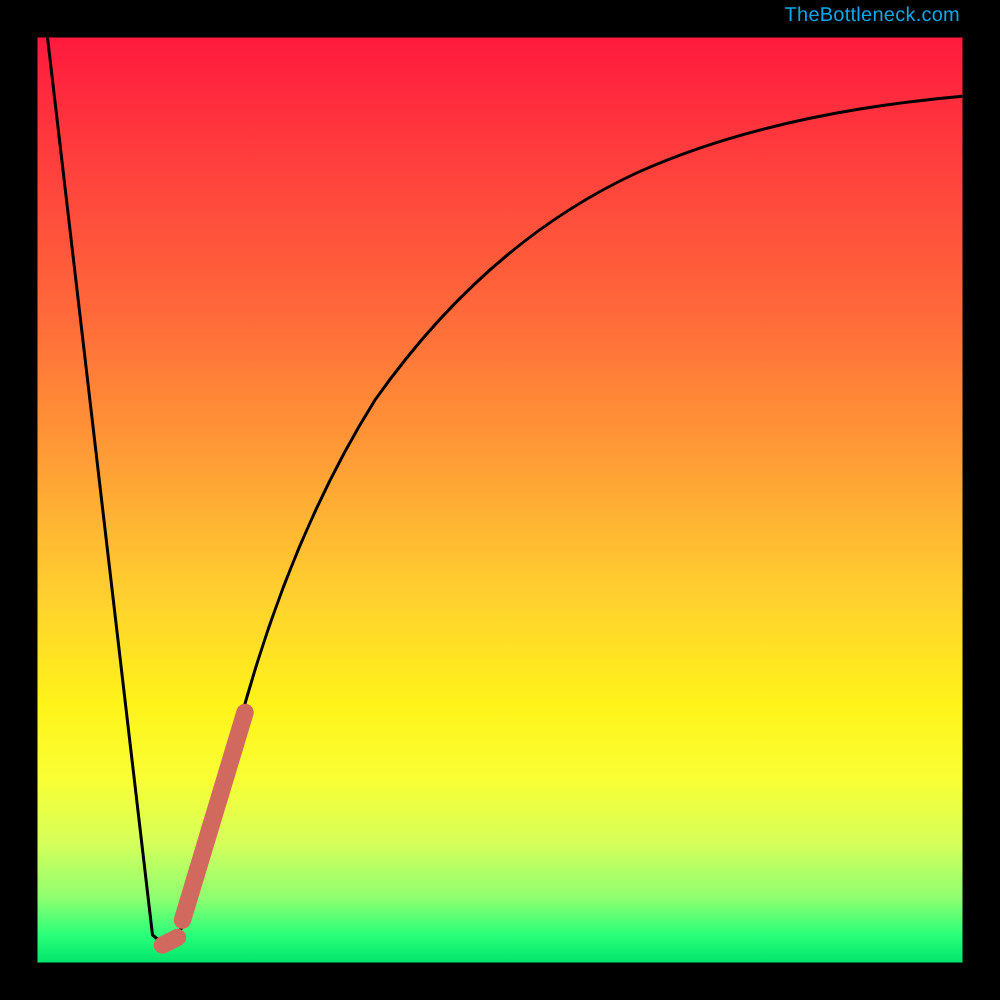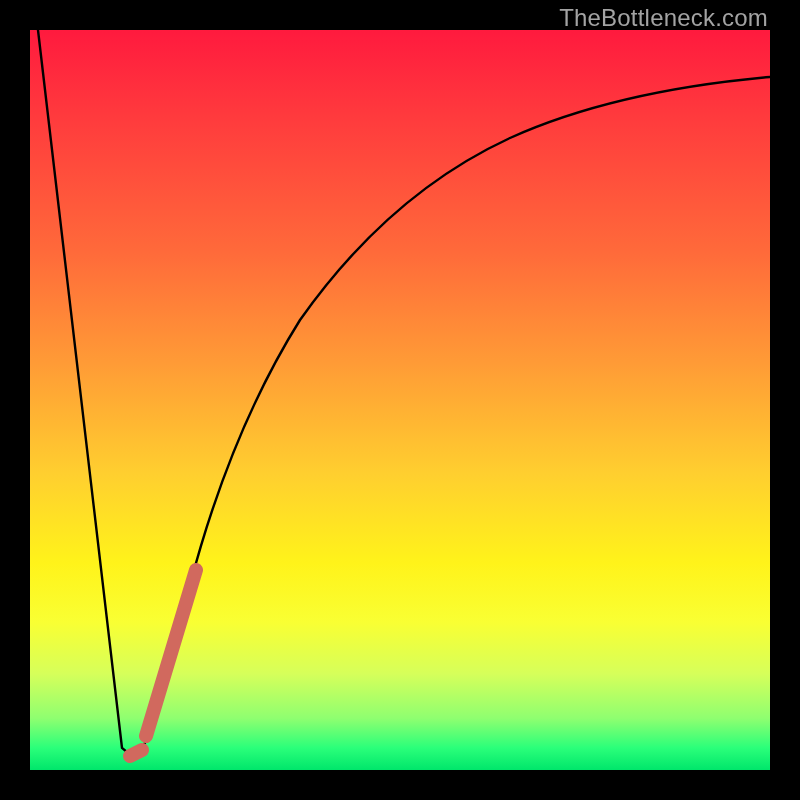--- a/index.html
+++ b/index.html
@@ -39,22 +39,22 @@
       #8fff70 93%,
       #2bff7a 97%,
       #00e66b 100%
     );
     overflow: hidden;
   }
   .watermark {
     position: absolute;
     top: 4px;
     right: 32px;
-    color: #a3a3a3;
-    font-size: 24px;
+    color: #0ea5e9;
+    font-size: 16px;
     font-weight: 400;
     letter-spacing: 0.2px;
     z-index: 5;
   }
   svg.curve {
     position: absolute;
     left: 0;
     top: 0;
     width: 740px;
     height: 740px;

